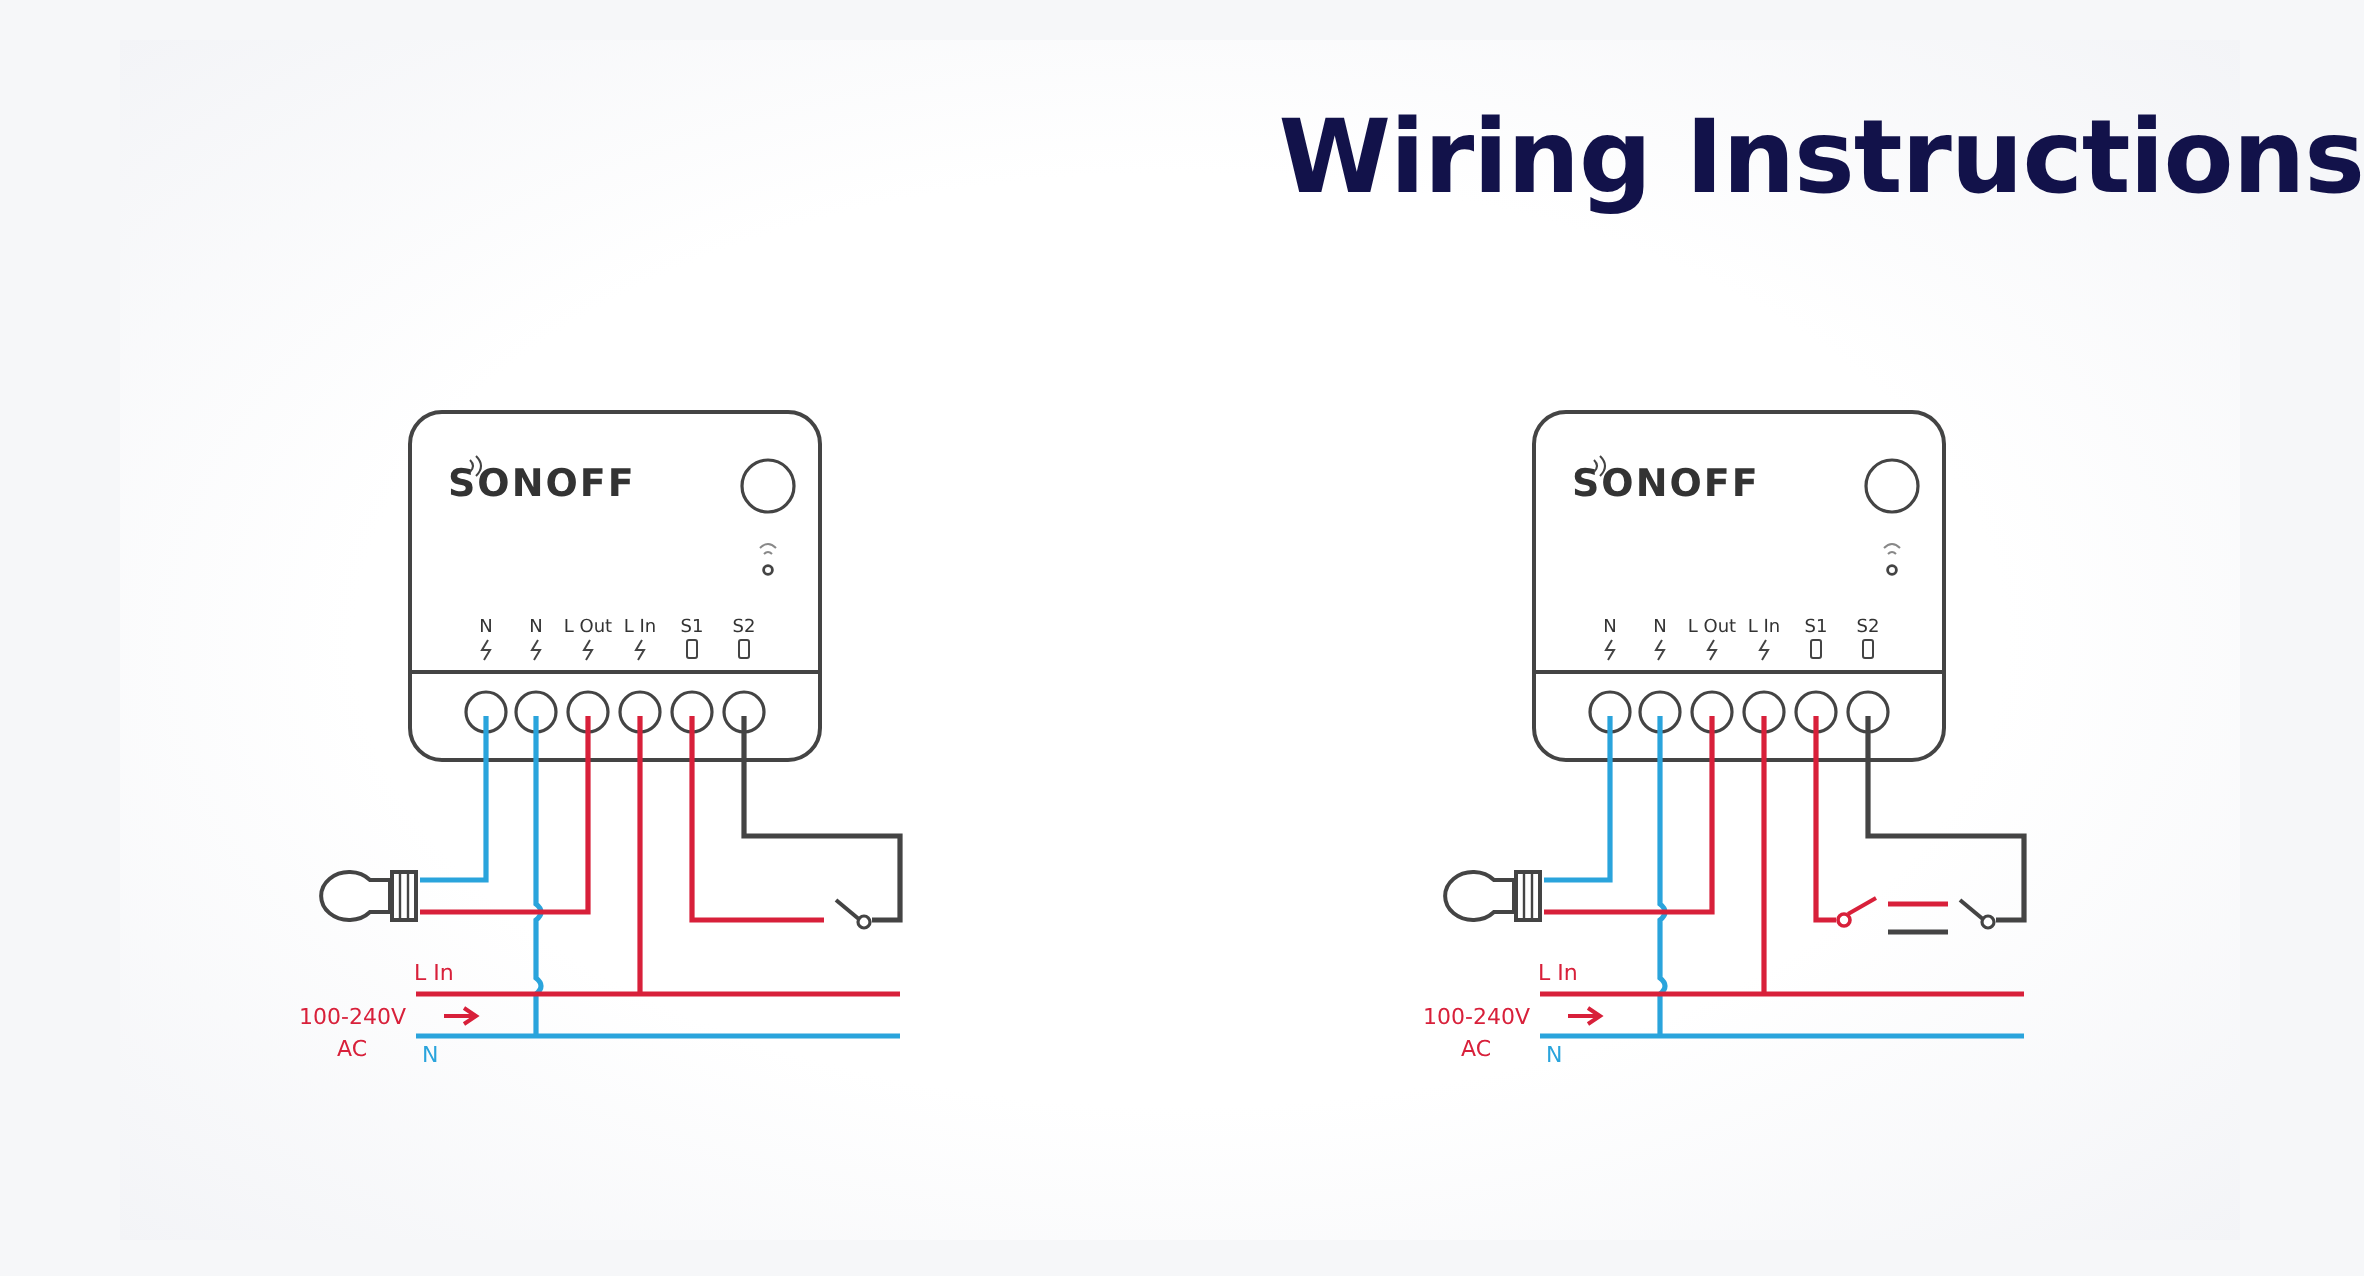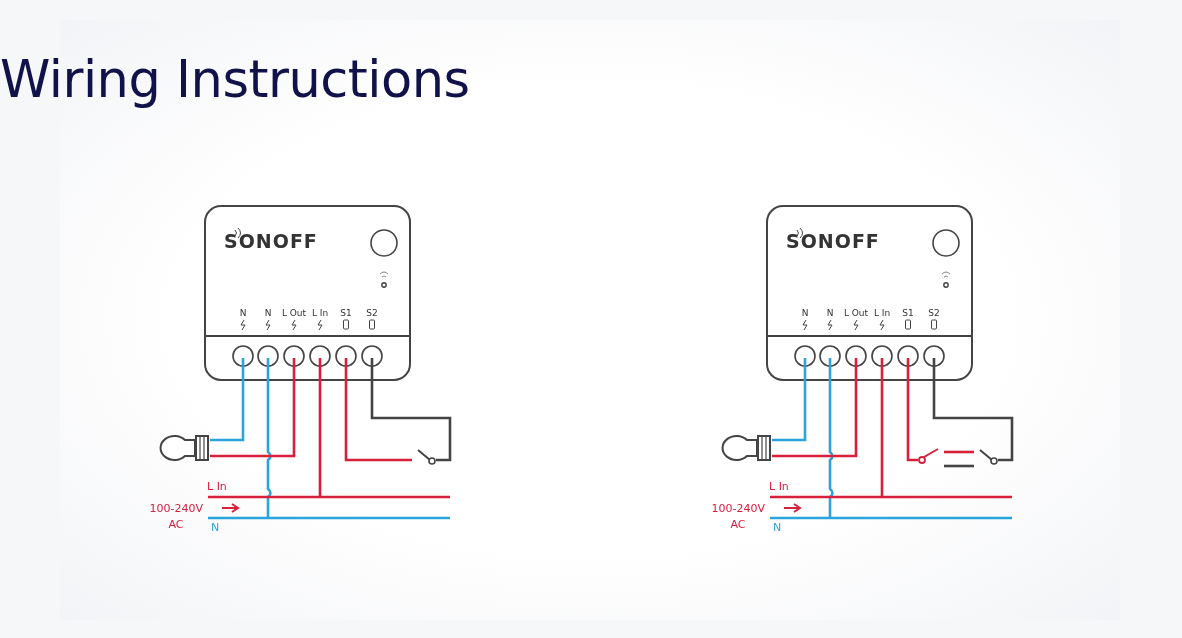--- a/index.html
+++ b/index.html
@@ -1,18 +1,18 @@
 <!DOCTYPE html>
 <html><head>
 <meta charset="utf-8">
 <style>
   html, body { margin:0; padding:0; }
   body { width:1182px; height:638px; background:#f6f7f9; position:relative; overflow:hidden; font-family:"Liberation Sans", sans-serif; }
   .bg-glow { position:absolute; left:60px; top:20px; width:1060px; height:600px; background:radial-gradient(ellipse at center, #ffffff 55%, #f3f4f7 100%); }
-  .title { position:absolute; left:0; width:1182px; top:50px; text-align:left; font-family:"DejaVu Sans", sans-serif; font-weight:normal; font-size:51px; color:#12124a; letter-spacing:-0.5px; }
+  .title { position:absolute; left:0; width:1182px; top:50px; text-align:right; font-family:"DejaVu Sans", sans-serif; font-weight:bold; font-size:51px; color:#12124a; letter-spacing:-0.5px; }
   svg.diagram { position:absolute; left:0; top:0; }
   .dev-text { font-family:"DejaVu Sans", sans-serif; font-size:9px; fill:#333; }
   .brand { font-family:"DejaVu Sans", sans-serif; font-size:19px; font-weight:bold; fill:#333; letter-spacing:1px; }
   .lbl-red { font-family:"DejaVu Sans", sans-serif; font-size:11px; fill:#d8203a; }
   .lbl-blue { font-family:"DejaVu Sans", sans-serif; font-size:11px; fill:#2aa4dc; }
 </style>
 </head>
 <body>
 
 <div class="bg-glow"></div>

